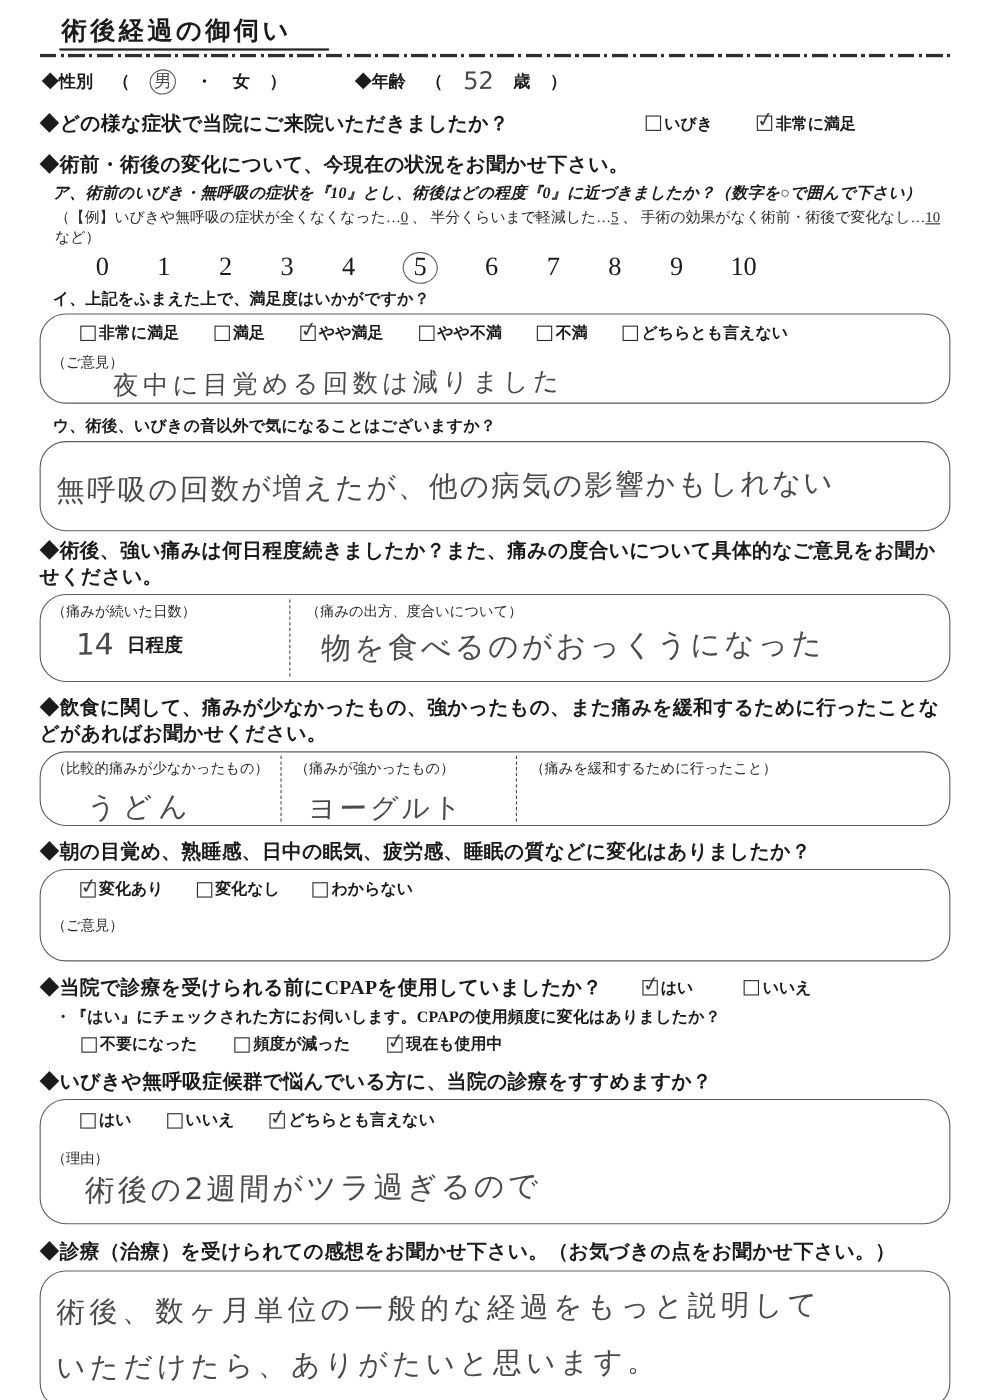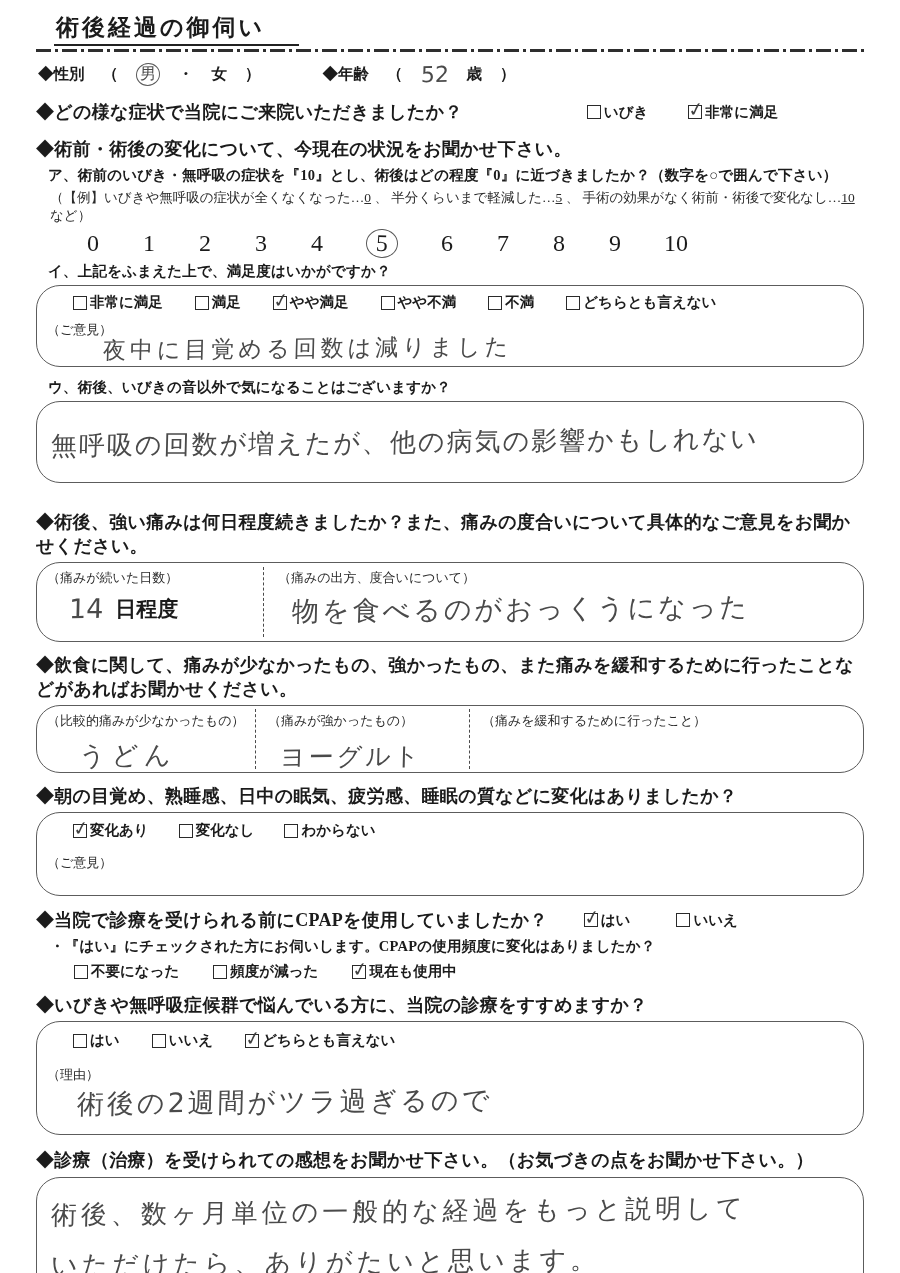--- a/index.html
+++ b/index.html
@@ -85,21 +85,21 @@
       </span>
       <span class="cb checked">
         <span class="cb-box"></span>
         <span>非常に満足</span>
       </span>
     </span>
   </div>
 
   
   <div class="q" style="margin-top:13px;">◆術前・術後の変化について、今現在の状況をお聞かせ下さい。</div>
-  <div class="sub" style="margin-top:5px;">ア、術前のいびき・無呼吸の症状を『10』とし、術後はどの程度『0』に近づきましたか？（数字を○で囲んで下さい）</div>
+  <div class="sub" style="margin-top:5px;font-style:italic;">ア、術前のいびき・無呼吸の症状を『10』とし、術後はどの程度『0』に近づきましたか？（数字を○で囲んで下さい）</div>
   <div class="small" style="padding-left:14px;margin-top:4px;font-size:13.5px;">
     <span>（【例】いびきや無呼吸の症状が全くなくなった…</span><span class="u">0</span><span> 、 半分くらいまで軽減した…</span><span class="u">5</span><span> 、 手術の効果がなく術前・術後で変化なし…</span><span class="u">10</span><span> など）</span>
   </div>
   <div class="scale">
     <span class="num">0</span>
     <span class="num">1</span>
     <span class="num">2</span>
     <span class="num">3</span>
     <span class="num">4</span>
     <span class="num circled">5</span>
@@ -143,27 +143,27 @@
     <div class="hand" style="font-size:23px;letter-spacing:4px;margin:-6px 0 0 56px;">夜中に目覚める回数は減りました</div>
   </div>
 
   
   <div class="sub" style="margin-top:11px;">ウ、術後、いびきの音以外で気になることはございますか？</div>
   <div class="box" style="height:82px;margin-top:4px;display:flex;align-items:center;padding-left:14px;">
     <span class="hand" style="font-size:26px;letter-spacing:2px;">無呼吸の回数が増えたが、他の病気の影響かもしれない</span>
   </div>
 
   
-  <div class="q" style="margin-top:27px;">◆術後、強い痛みは何日程度続きましたか？また、痛みの度合いについて具体的なご意見をお聞かせください。</div>
+  <div class="q" style="margin-top:5px;">◆術後、強い痛みは何日程度続きましたか？また、痛みの度合いについて具体的なご意見をお聞かせください。</div>
   <div class="box" style="height:80px;margin-top:4px;display:flex;">
     <div style="width:226px;padding:6px 0 0 10px;box-sizing:border-box;">
       <div class="small">（痛みが続いた日数）</div>
       <div class="row" style="gap:12px;margin:6px 0 0 22px;">
         <span class="hand" style="font-size:27px;">14</span>
-        <span style="font-size:21px;font-weight:bold;">日程度</span>
+        <span style="font-size:17px;font-weight:bold;">日程度</span>
       </div>
     </div>
     <div class="vdash" style="margin:4px 0;"></div>
     <div style="flex:1;padding:6px 0 0 14px;">
       <div class="small">（痛みの出方、度合いについて）</div>
       <div class="hand" style="font-size:27px;letter-spacing:3px;margin:4px 0 0 14px;">物を食べるのがおっくうになった</div>
     </div>
   </div>
 
   

